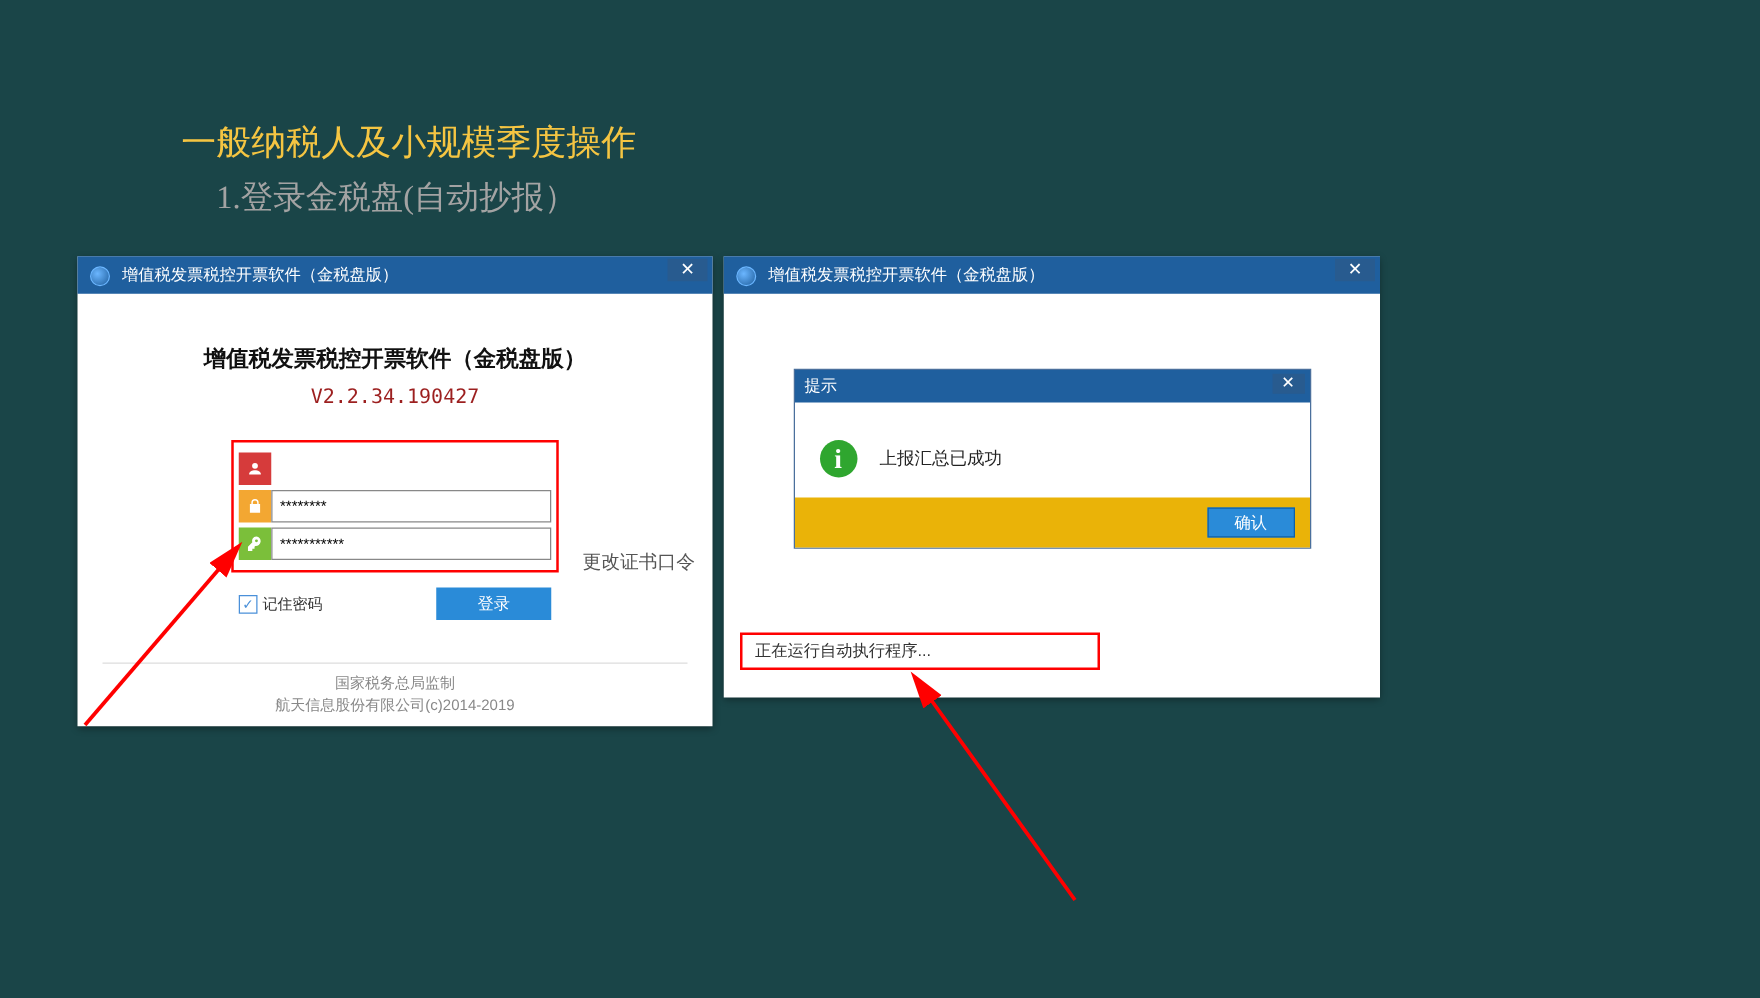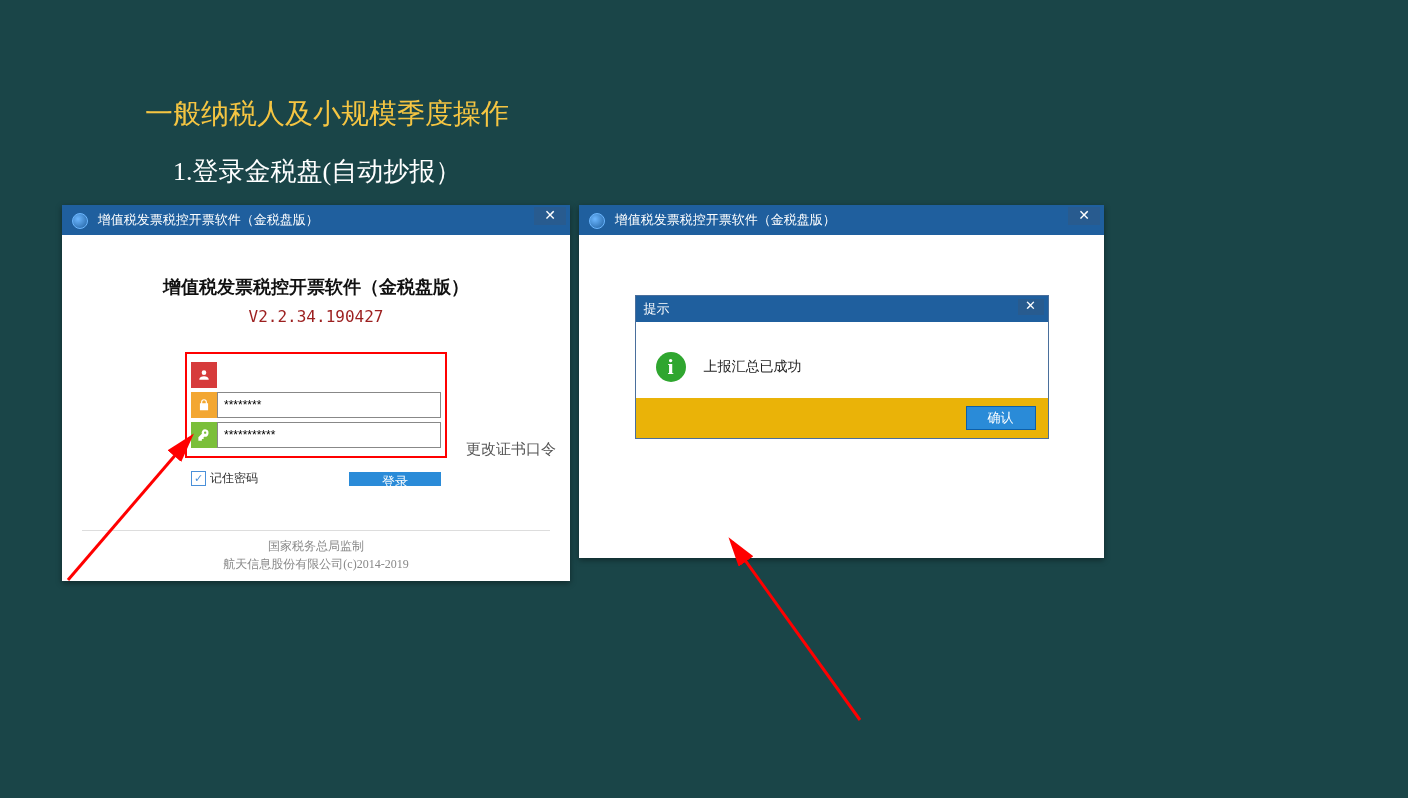--- a/index.html
+++ b/index.html
@@ -16,22 +16,22 @@
     left: 120px;
     top: 95px;
     color: #f5c542;
     font-size: 28px;
     font-family: SimSun, serif;
     margin-left: 25px;
   }
   .slide-subtitle {
     position: absolute;
     left: 173px;
-    top: 154px;
-    color: #ffffff;
+    top: 140px;
+    color: #a3a3a3;
     font-size: 26px;
     font-family: SimSun, serif;
   }
 
   
   .win {
     position: absolute;
     background: #fff;
     box-shadow: 0 2px 6px rgba(0,0,0,.4);
   }
@@ -115,35 +115,34 @@
     margin: 12px auto 0;
     display:flex;
     align-items:center;
     justify-content:space-between;
   }
   .chk { font-size:12px; color:#333; display:flex; align-items:center; gap:4px;}
   .chk .box{
     width:13px;height:13px;border:1px solid #4a90d9;display:inline-flex;align-items:center;justify-content:center;font-size:11px;color:#4a90d9;background:#fff;
   }
   .login-btn {
-    width: 92px; height:14px;
+    width: 92px; height:26px;
     background:#2a8bd8;
     color:#fff;
     font-size:13px;
     border:none;
     cursor:pointer;
   }
   .footer-lines {
     position:absolute;
     bottom:8px; left:0; right:0;
     text-align:center;
     font-size:12px;
     color:#888;
     line-height:18px;
-    font-family:Liberation Serif, serif;
   }
   .hr {
     border:none;
     border-top:1px solid #ddd;
     margin:0 20px 6px;
   }
 
   
   .win-right { left: 579px; top: 205px; width: 525px; height: 353px; }
   .win-right .body { padding: 60px 30px 0; position:relative; height: calc(100% - 30px); box-sizing:border-box;}
@@ -280,20 +279,23 @@
         <div class="dlg-row">
           <div class="info-icon">i</div>
           <div class="dlg-msg">上报汇总已成功</div>
         </div>
       </div>
       <div class="dlg-footer">
         <button class="ok-btn">确认</button>
       </div>
     </div>
 
+    <div class="status-box">
+      <span>正在运行自动执行程序...</span>
+    </div>
   </div>
 </div>
 
 <svg class="arrow-svg" style="left:60px; top:420px;" width="160" height="170">
   <defs>
       <marker id="ah1" markerWidth="10" markerHeight="10" refX="8" refY="3" orient="auto">
     <path d="M0,0 L10,3 L0,6 z" fill="#ff0000"></path>
       </marker>
     </defs>
   <line x1="8" y1="160" x2="130" y2="18" stroke="#ff0000" stroke-width="3" marker-end="url(#ah1)"></line>

